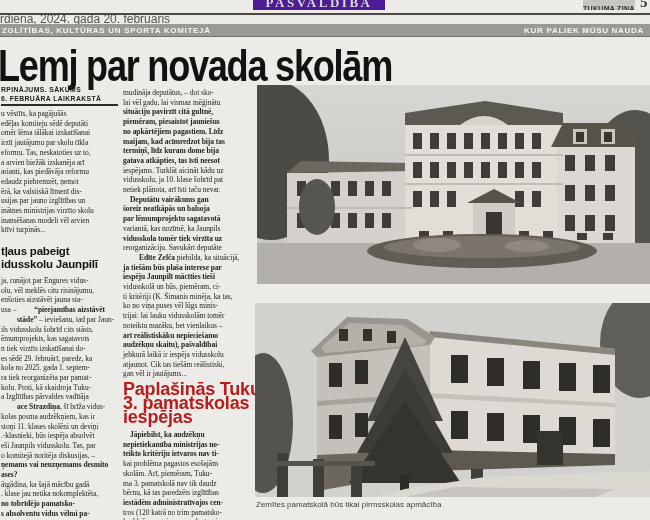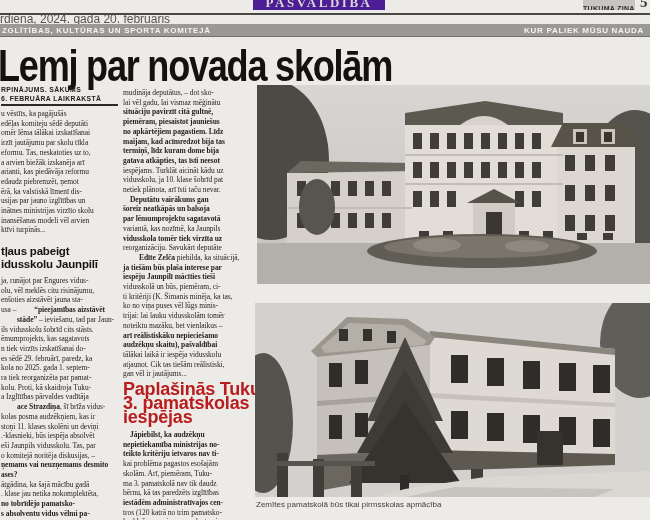--- a/index.html
+++ b/index.html
@@ -145,21 +145,21 @@
     <div class="tline"><span class="bseg">Edīte Zelča</span><span> piebilda, ka situācijā,</span></div>
     <div class="tline b">ja tiešām būs plaša interese par</div>
     <div class="tline b">iespēju Jaunpilī mācīties tieši</div>
     <div class="tline">vidusskolā un būs, piemēram, ci-</div>
     <div class="tline">ti kritēriji (K. Šimanis minēja, ka tas,</div>
     <div class="tline">ko no viņa puses vēl lūgs minis-</div>
     <div class="tline">trijai: lai lauku vidusskolām tomēr</div>
     <div class="tline">noteiktu mazāku, bet vienlaikus –</div>
     <div class="tline b">arī reālistiskāku nepieciešamo</div>
     <div class="tline b">audzēkņu skaitu), pašvaldībai</div>
-    <div class="tline">tālākai laikā ir iespēja vidusskolu</div>
+    <div class="tline">jebkurā laikā ir iespēja vidusskolu</div>
     <div class="tline">atjaunot. Cik tas tiešām reālistiski,</div>
     <div class="tline">gan vēl ir jautājums...</div>
   </div>
 <div class="abs sub2" style="left:123px;top:382px;">
     <div class="tline">Paplašinās Tukuma</div>
     <div class="tline">3. pamatskolas</div>
     <div class="tline">iespējas</div>
   </div>
 <div class="abs tcol" style="left:123px;top:430px;">
     <div class="tline b i">Jāpiebilst, ka audzēkņu</div>

